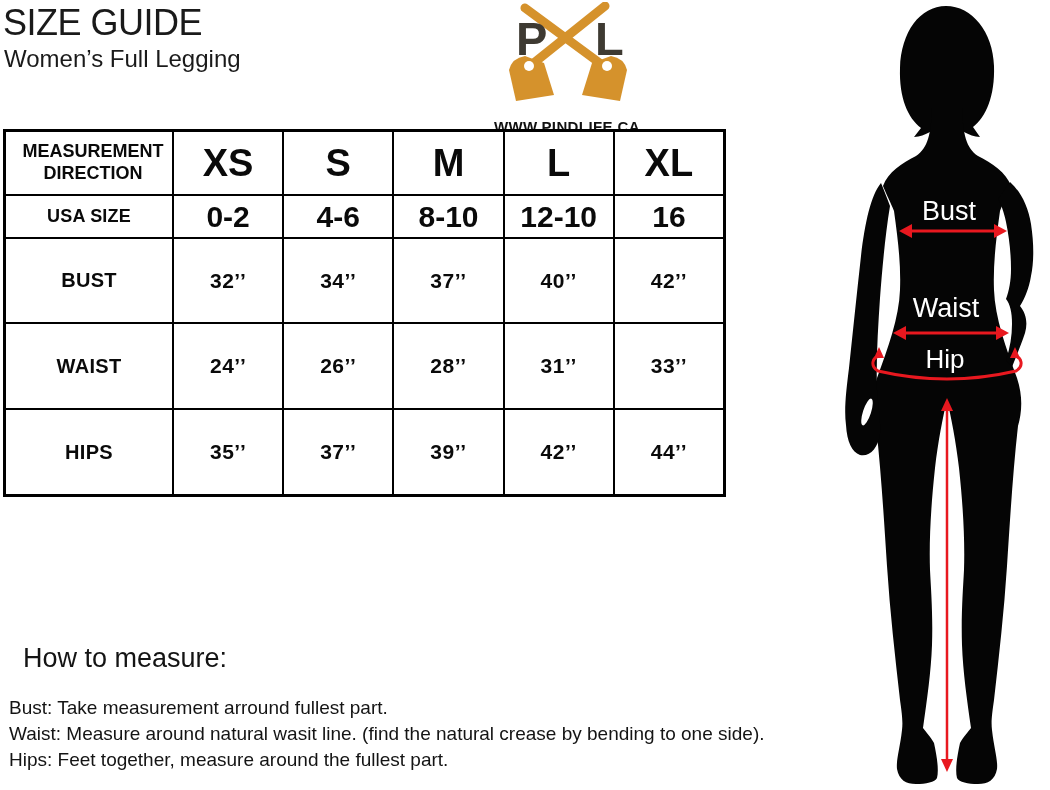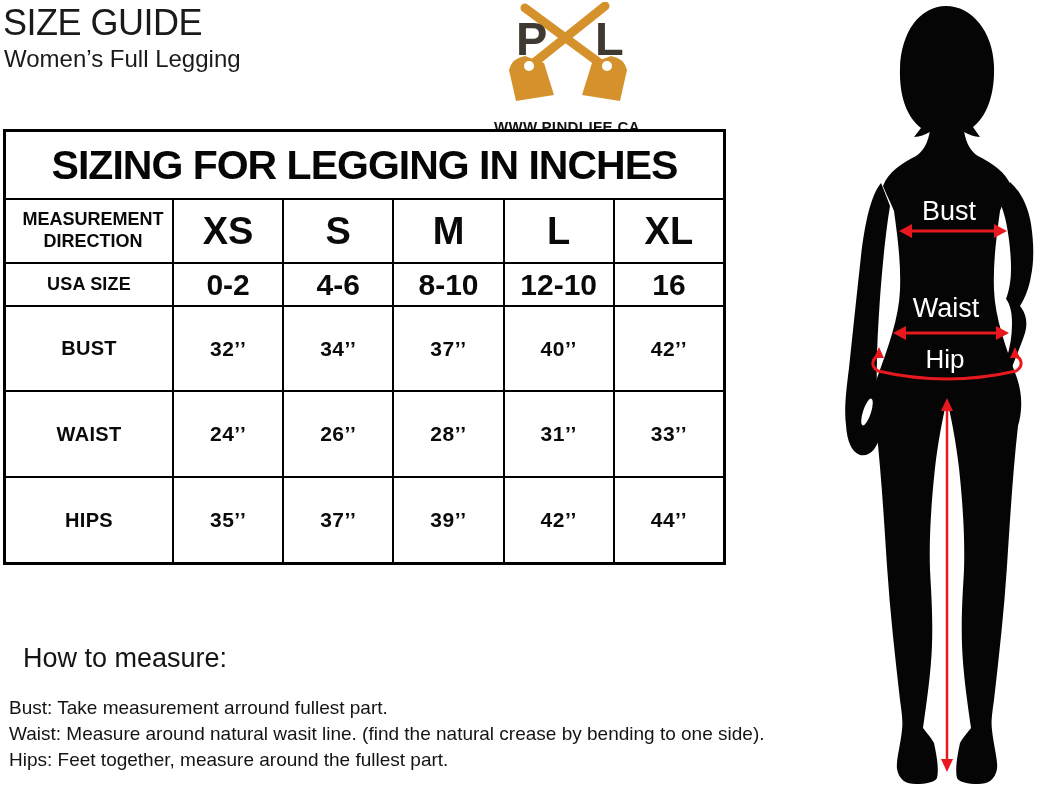--- a/index.html
+++ b/index.html
@@ -68,21 +68,20 @@
       <circle cx="110" cy="64" r="5"></circle>
     </g>
     <g class="logo-letter" fill="#3e3a32">
       <text x="19" y="53">P</text>
       <text x="98" y="53">L</text>
     </g>
   </svg>
   <div class="website">WWW.PINDLIFE.CA</div>
 
   <div class="size-table">
-    <div class="t-title">SIZING FOR LEGGING IN INCHES</div>
     <div class="t-grid">
       <div class="c head-dir">MEASUREMENT DIRECTION</div>
       <div class="c head-size">XS</div>
       <div class="c head-size">S</div>
       <div class="c head-size">M</div>
       <div class="c head-size">L</div>
       <div class="c head-size">XL</div>
 
       <div class="c lab-sm">USA SIZE</div>
       <div class="c usa-val">0-2</div>

